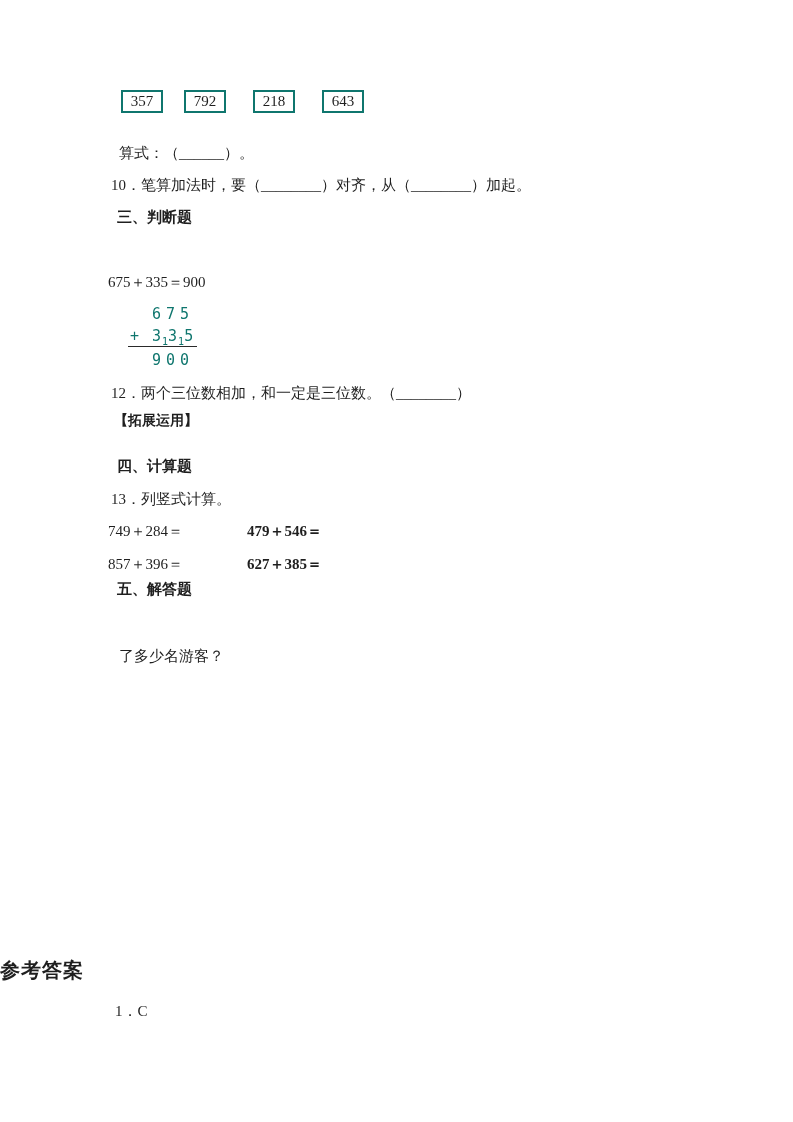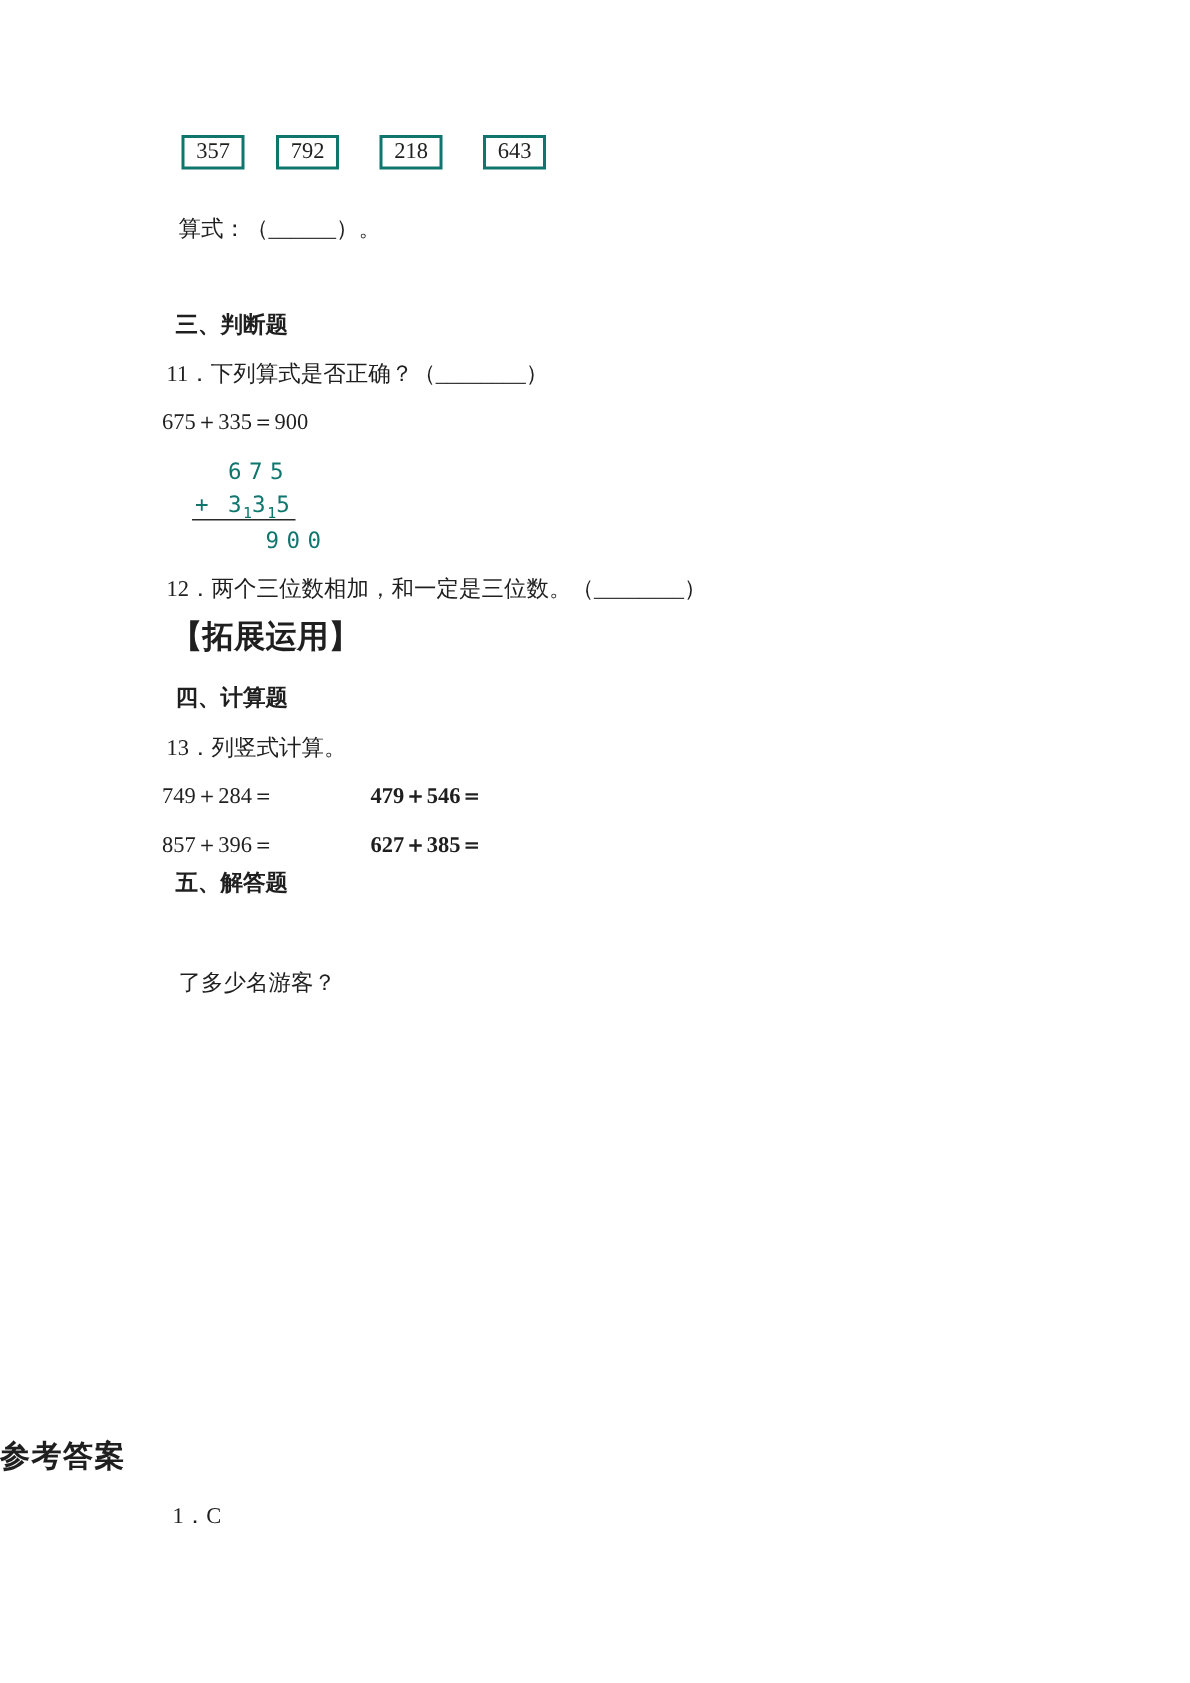--- a/index.html
+++ b/index.html
@@ -21,21 +21,21 @@
   .nbox {
     position: absolute;
     top: 90px;
     width: 38px;
     height: 19px;
     border: 2px solid #0f766e;
     text-align: center;
     line-height: 19px;
     font-size: 15px;
   }
-  .expand-heading { font-size: 21px; }
+  .expand-heading { font-size: 14px; }
   .answers-title {
     position: absolute;
     top: 957px;
     left: 0;
     width: 739px;
     font-size: 20px;
     letter-spacing: 1px;
   }
   
   .vcalc {
@@ -55,41 +55,41 @@
     font-size: 10px;
     vertical-align: -4px;
     margin: 0 0px 0 1px;
   }
   .vcalc .rule {
     position: absolute;
     left: 0; top: 41px;
     width: 69px;
     border-top: 1.5px solid #2a2a2a;
   }
-  .vcalc .row3 { position: absolute; left: 24px; top: 46px; letter-spacing: 5px; margin-left: 25px; }
+  .vcalc .row3 { position: absolute; left: 24px; top: 46px; letter-spacing: 5px; }
   .eq-col2 { left: 247px; font-weight: bold; }
 </style>
 </head>
 <body>
 
 <div class="page">
 
   <div>
     <span class="nbox" style="left:121px">357</span>
     <span class="nbox" style="left:184px">792</span>
     <span class="nbox" style="left:253px">218</span>
     <span class="nbox" style="left:322px">643</span>
   </div>
 
   <div class="abs" style="left:119px; top:144px">算式：（______）。</div>
 
+  <div class="abs" style="left:111px; top:176px">10．笔算加法时，要（________）对齐，从（________）加起。</div>
 
   <div class="abs heading-sans" style="left:117px; top:208px">三、判断题</div>
 
-  <div class="abs" style="left:111px; top:241px">11．下列算式是否正确？（________）</div>
 
   <div class="abs" style="left:108px; top:273px">675＋335＝900</div>
 
   <div class="vcalc">
     <div class="row1">675</div>
     <div class="plus">+</div>
     <div class="row2"><span>3</span><span class="carry">1</span><span>3</span><span class="carry">1</span><span>5</span></div>
     <div class="rule"></div>
     <div class="row3">900</div>
   </div>

